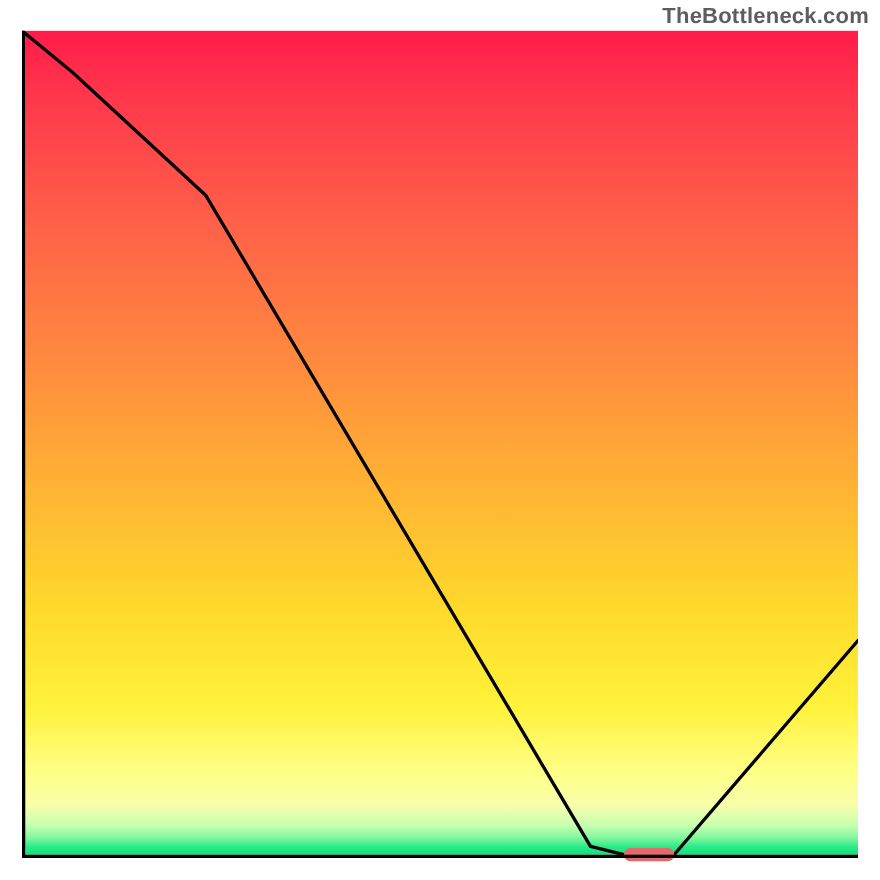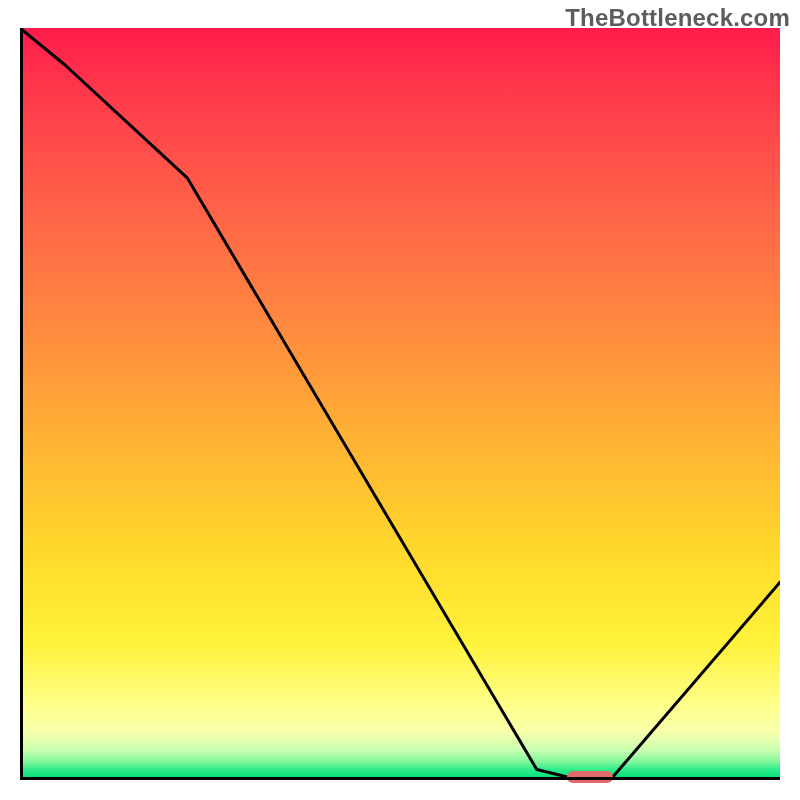--- a/index.html
+++ b/index.html
@@ -13,21 +13,21 @@
   }
   .container {
     position: relative;
     width: 800px;
     height: 800px;
   }
   .watermark {
     position: absolute;
     top: 4px;
     right: 10px;
-    font-size: 24px;
+    font-size: 20px;
     font-weight: 600;
     color: #5d5d5d;
     letter-spacing: 0.2px;
     z-index: 10;
   }
   .plot {
     position: absolute;
     
     left: 20px;
     top: 28px;

